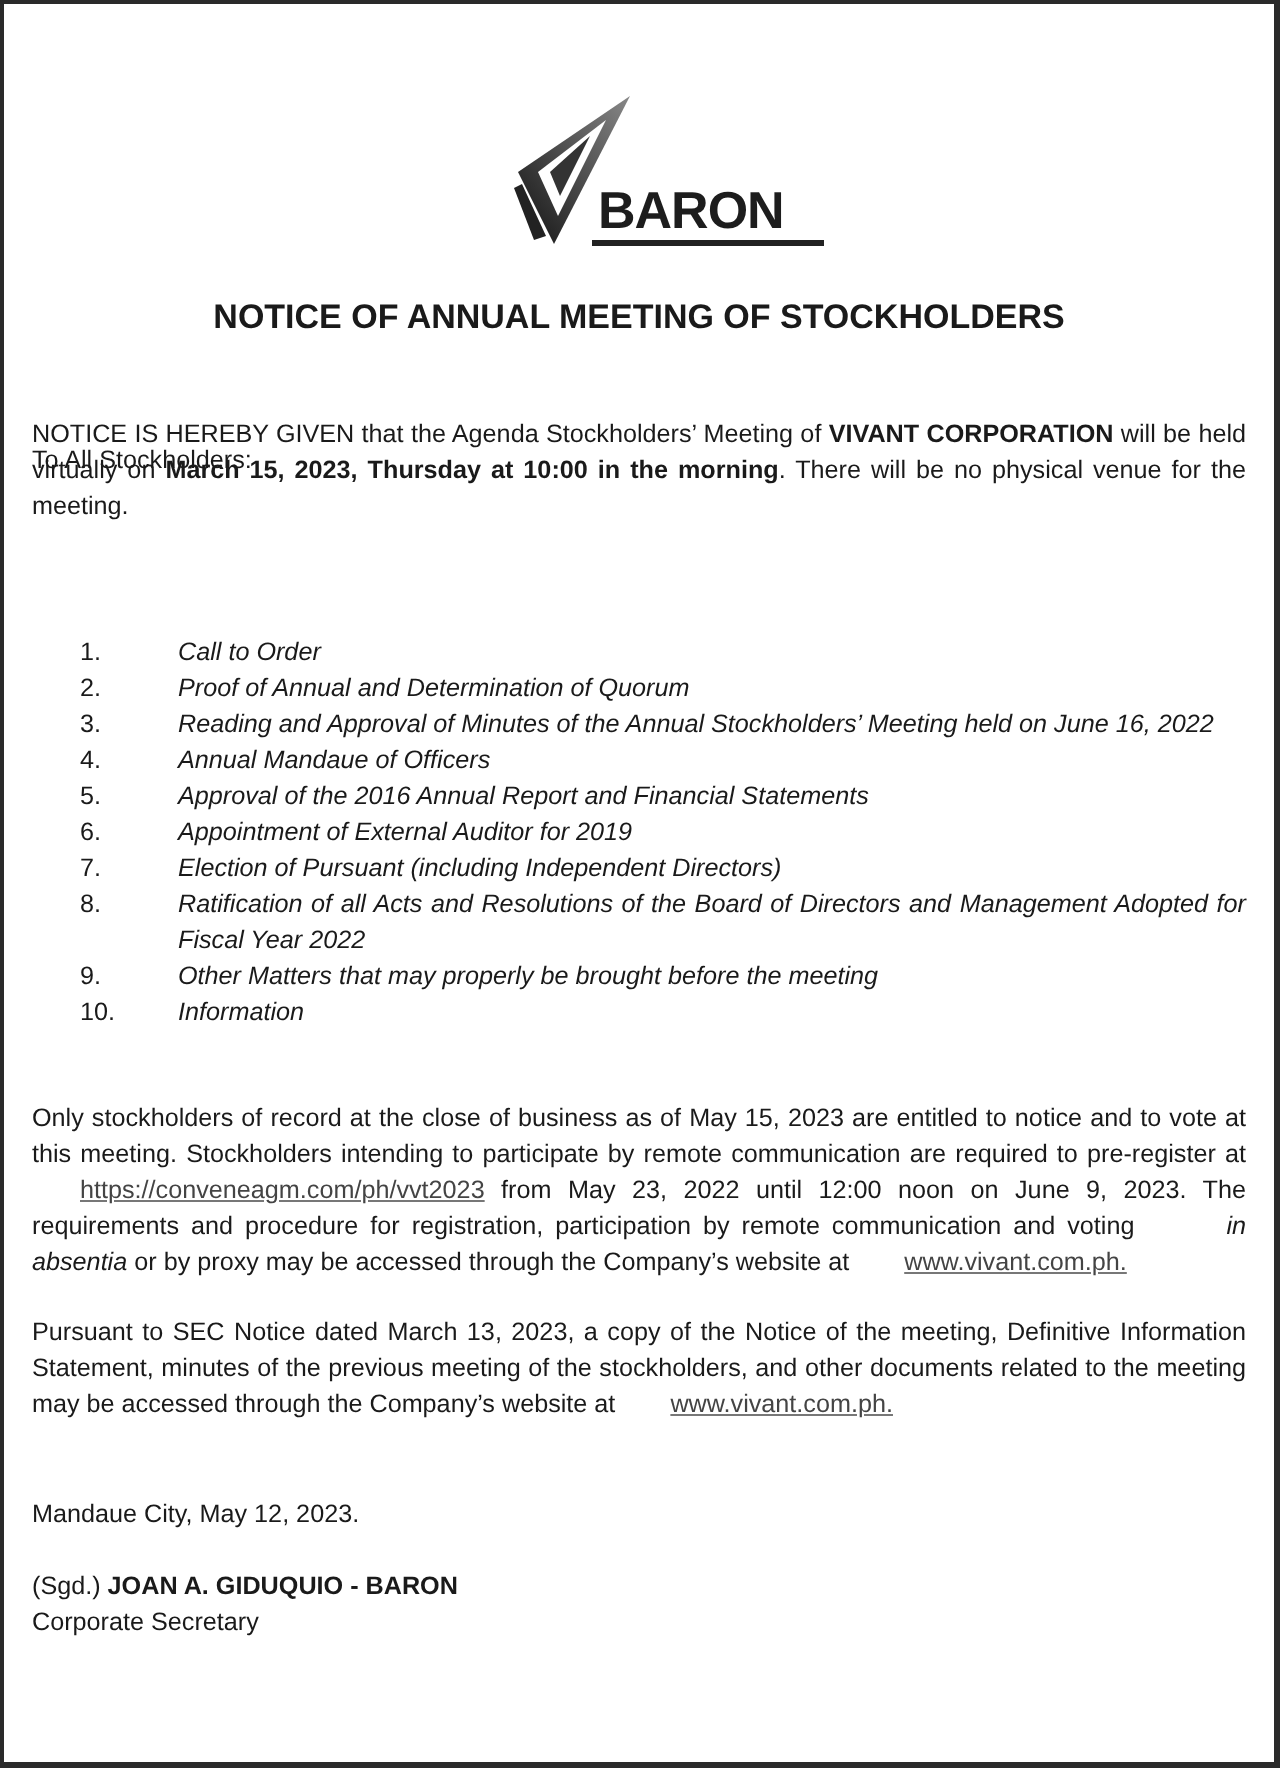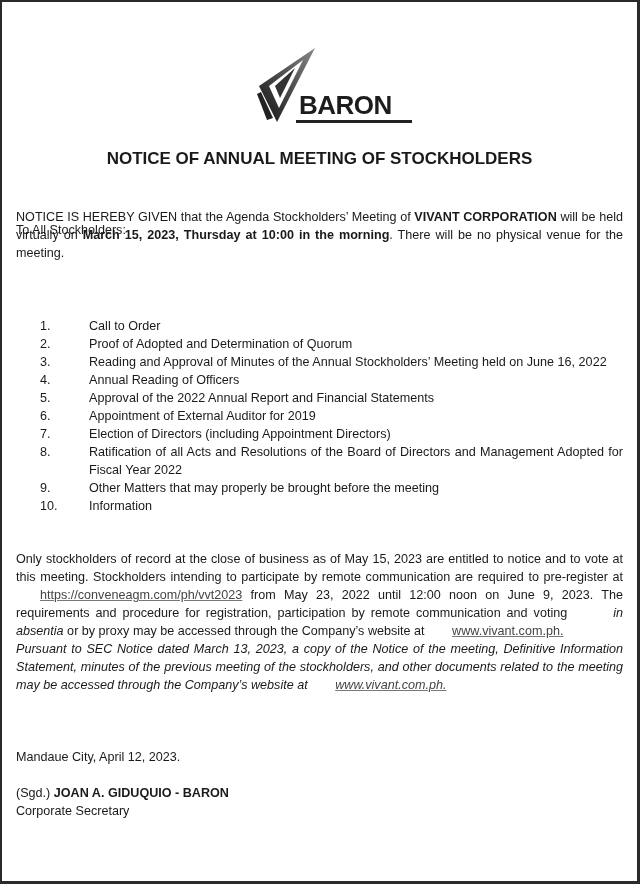--- a/index.html
+++ b/index.html
@@ -36,21 +36,21 @@
       text-align: center; font-weight: bold; font-size: 17px; margin-top: 13px;
     }
     .block { position: absolute; left: 14px; right: 14px; }
     .justify { text-align: justify; }
     .b { font-weight: bold; }
     .i { font-style: italic; margin-left: 40px; }
     .link { color: #444; text-decoration: underline; text-decoration-color: #777; padding-left: 24px; }
     .agenda { position: absolute; left: 38px; right: 14px; top: 315px; }
     .agenda .item { display: flex; }
     .agenda .num { width: 49px; flex: 0 0 49px; }
-    .agenda .txt { flex: 1; text-align: justify; }
+    .agenda .txt { flex: 1; text-align: justify; font-style: italic; }
   </style>
 </head>
 <body>
 
 <div class="page">
 
   <div class="logo">
     <svg class="mark" viewBox="0 0 62 78">
       <defs>
         <linearGradient id="g1" x1="0" y1="1" x2="1" y2="0">
@@ -74,58 +74,58 @@
   <div class="block justify" style="top:206px;"><span>NOTICE IS HEREBY GIVEN that the Agenda Stockholders’ Meeting of </span><span class="b">VIVANT CORPORATION</span><span> will be held virtually on </span><span class="b">March 15, 2023, Thursday at 10:00 in the morning</span><span>. There will be no physical venue for the meeting.</span></div>
 
 
   <div class="agenda">
     <div class="item">
         <span class="num">1.</span>
         <span class="txt">Call to Order</span>
       </div>
     <div class="item">
         <span class="num">2.</span>
-        <span class="txt">Proof of Adopted and Determination of Quorum</span>
+        <span class="txt">Proof of Annual and Determination of Quorum</span>
       </div>
     <div class="item">
         <span class="num">3.</span>
         <span class="txt">Reading and Approval of Minutes of the Annual Stockholders’ Meeting held on June 16, 2022</span>
       </div>
     <div class="item">
         <span class="num">4.</span>
-        <span class="txt">Annual Reading of Officers</span>
+        <span class="txt">Annual Mandaue of Officers</span>
       </div>
     <div class="item">
         <span class="num">5.</span>
-        <span class="txt">Approval of the 2022 Annual Report and Financial Statements</span>
+        <span class="txt">Approval of the 2016 Annual Report and Financial Statements</span>
       </div>
     <div class="item">
         <span class="num">6.</span>
         <span class="txt">Appointment of External Auditor for 2019</span>
       </div>
     <div class="item">
         <span class="num">7.</span>
-        <span class="txt">Election of Directors (including Appointment Directors)</span>
+        <span class="txt">Election of Pursuant (including Independent Directors)</span>
       </div>
     <div class="item">
         <span class="num">8.</span>
         <span class="txt">Ratification of all Acts and Resolutions of the Board of Directors and Management Adopted for Fiscal Year 2022</span>
       </div>
     <div class="item">
         <span class="num">9.</span>
         <span class="txt">Other Matters that may properly be brought before the meeting</span>
       </div>
     <div class="item">
         <span class="num">10.</span>
         <span class="txt">Information</span>
       </div>
   </div>
 
   <div class="block justify" style="top:548px;"><span>Only stockholders of record at the close of business as of May 15, 2023 are entitled to notice and to vote at this meeting.  Stockholders intending to participate by remote communication are required to pre-register at </span><span class="link">https://conveneagm.com/ph/vvt2023</span><span> from May 23, 2022 until 12:00 noon on June 9, 2023. The requirements and procedure for registration, participation by remote communication and voting </span><span class="i">in absentia</span><span> or by proxy may be accessed through the Company’s website at </span><span class="link">www.vivant.com.ph.</span></div>
 
-  <div class="block justify" style="top:638px;font-style:italic;"><span>Pursuant to SEC Notice dated March 13, 2023, a copy of the Notice of the meeting, Definitive Information Statement, minutes of the previous meeting of the stockholders, and other documents related to the meeting may be accessed through the Company’s website at </span><span class="link">www.vivant.com.ph.</span></div>
+  <div class="block justify" style="top:655px;"><span>Pursuant to SEC Notice dated March 13, 2023, a copy of the Notice of the meeting, Definitive Information Statement, minutes of the previous meeting of the stockholders, and other documents related to the meeting may be accessed through the Company’s website at </span><span class="link">www.vivant.com.ph.</span></div>
 
-  <div class="block" style="top:746px;">Mandaue City, April 12, 2023.</div>
+  <div class="block" style="top:746px;">Mandaue City, May 12, 2023.</div>
 
   <div class="block" style="top:782px;"><span>(Sgd.) </span><span class="b">JOAN A. GIDUQUIO - BARON</span></div>
   <div class="block" style="top:800px;">Corporate Secretary</div>
 
 </div>
 
 </body></html>

